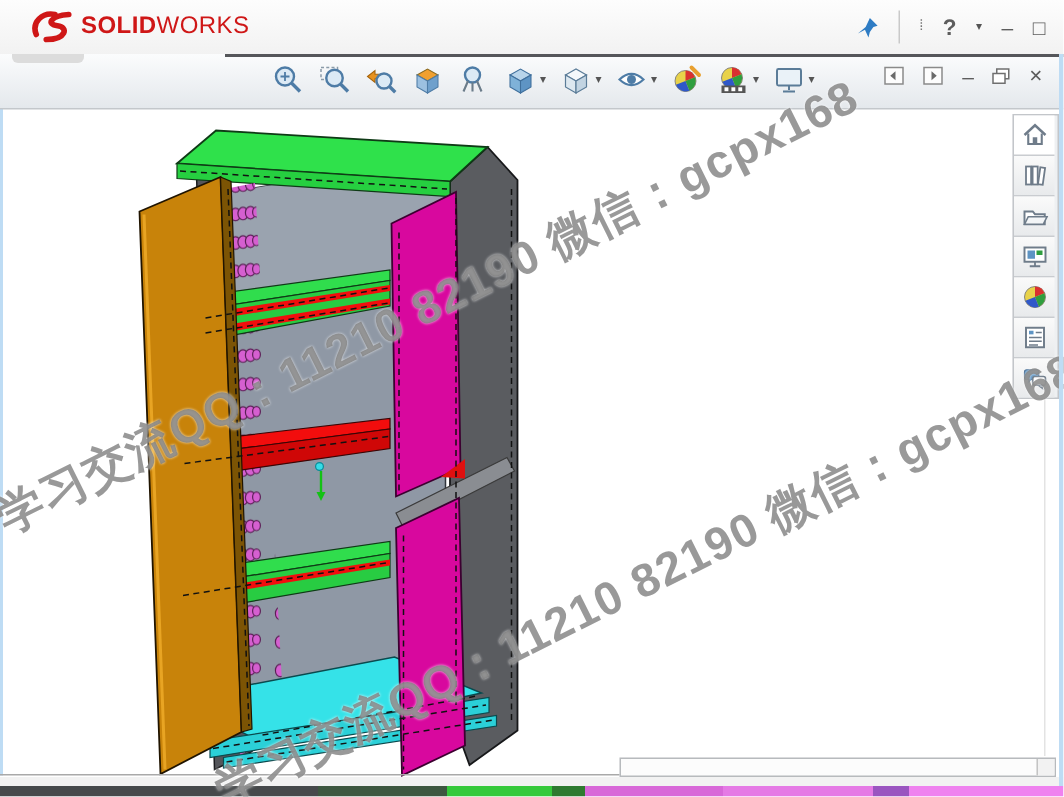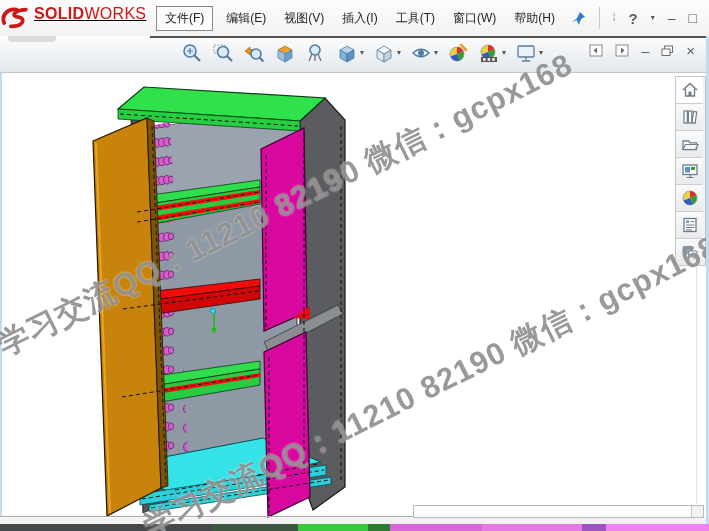--- a/index.html
+++ b/index.html
@@ -1,21 +1,21 @@
 <!DOCTYPE html>
 <html><head>
 <meta charset="utf-8">
 <style>
   html,body{margin:0;padding:0;}
   body{width:709px;height:531px;position:relative;overflow:hidden;background:#fff;
        font-family:"Liberation Sans","DejaVu Sans",sans-serif;-webkit-font-smoothing:antialiased;}
   
   #menubar{position:absolute;left:0;top:0;width:709px;height:36px;z-index:4;
            background:linear-gradient(#fdfdfd,#f2f2f2);display:flex;align-items:center;}
-  #logo{display:flex;padding-left:0;width:156px;flex:0 0 auto;text-decoration:underline;}
+  #logo{display:flex;align-items:center;padding-left:20px;width:156px;flex:0 0 auto;}
   #logo .brand{color:#cf1717;font-size:16px;letter-spacing:.3px;white-space:nowrap;margin-left:4px;}
   #logo .brand b{font-weight:800;}
   #menu-items{display:flex;align-items:center;font-size:12px;color:#222;}
   .menu-item{padding:4px 9px;white-space:nowrap;cursor:default;}
   .menu-item.boxed{border:1px solid #8a8a8a;background:#fbfbfb;padding:3px 8px;margin-right:4px;}
   #menubar-right{margin-left:auto;display:flex;align-items:center;gap:13px;padding-right:12px;}
   .vsep{width:1px;height:22px;background:#c9c9c9;}
   .glyph{color:#5d5d5d;font-size:13px;line-height:1;}
   .glyph.small{font-size:10px;color:#777;}
   .caret{font-size:8px;color:#555;line-height:1;}
@@ -67,29 +67,20 @@
 <body>
 
 <div id="menubar">
   <div id="logo">
     <svg width="30" height="26" viewBox="0 0 36 30">
       <path d="M5,21 C1,11 10,3 20,5" fill="none" stroke="#cf1717" stroke-width="4.5" stroke-linecap="round"></path>
       <path d="M31,5 C16,6 13,13 22,14 C31,15 29,25 13,25" fill="none" stroke="#cf1717" stroke-width="4.5" stroke-linecap="round"></path>
     </svg>
     <span class="brand"><b>SOLID</b><span>WORKS</span></span>
   </div>
-  <div id="menu-items">
-    <span class="menu-item boxed">文件(F)</span>
-    <span class="menu-item">编辑(E)</span>
-    <span class="menu-item">视图(V)</span>
-    <span class="menu-item">插入(I)</span>
-    <span class="menu-item">工具(T)</span>
-    <span class="menu-item">窗口(W)</span>
-    <span class="menu-item">帮助(H)</span>
-  </div>
   <div id="menubar-right">
     <svg width="15" height="15" viewBox="0 0 16 16">
       <path d="M9.5,1 L15,6.5 L12,7.5 L9.5,11 L8.5,15 L6,9.5 L1,12 L6.5,7.5 Z" fill="#2e7cc4"></path>
     </svg>
     <span class="vsep"></span>
     <span class="glyph small">⁞</span>
     <span class="glyph" style="font-weight:700;font-size:15px;">?</span>
     <span class="caret">▾</span>
     <span class="winbtn">–</span>
     <span class="winbtn">□</span>

